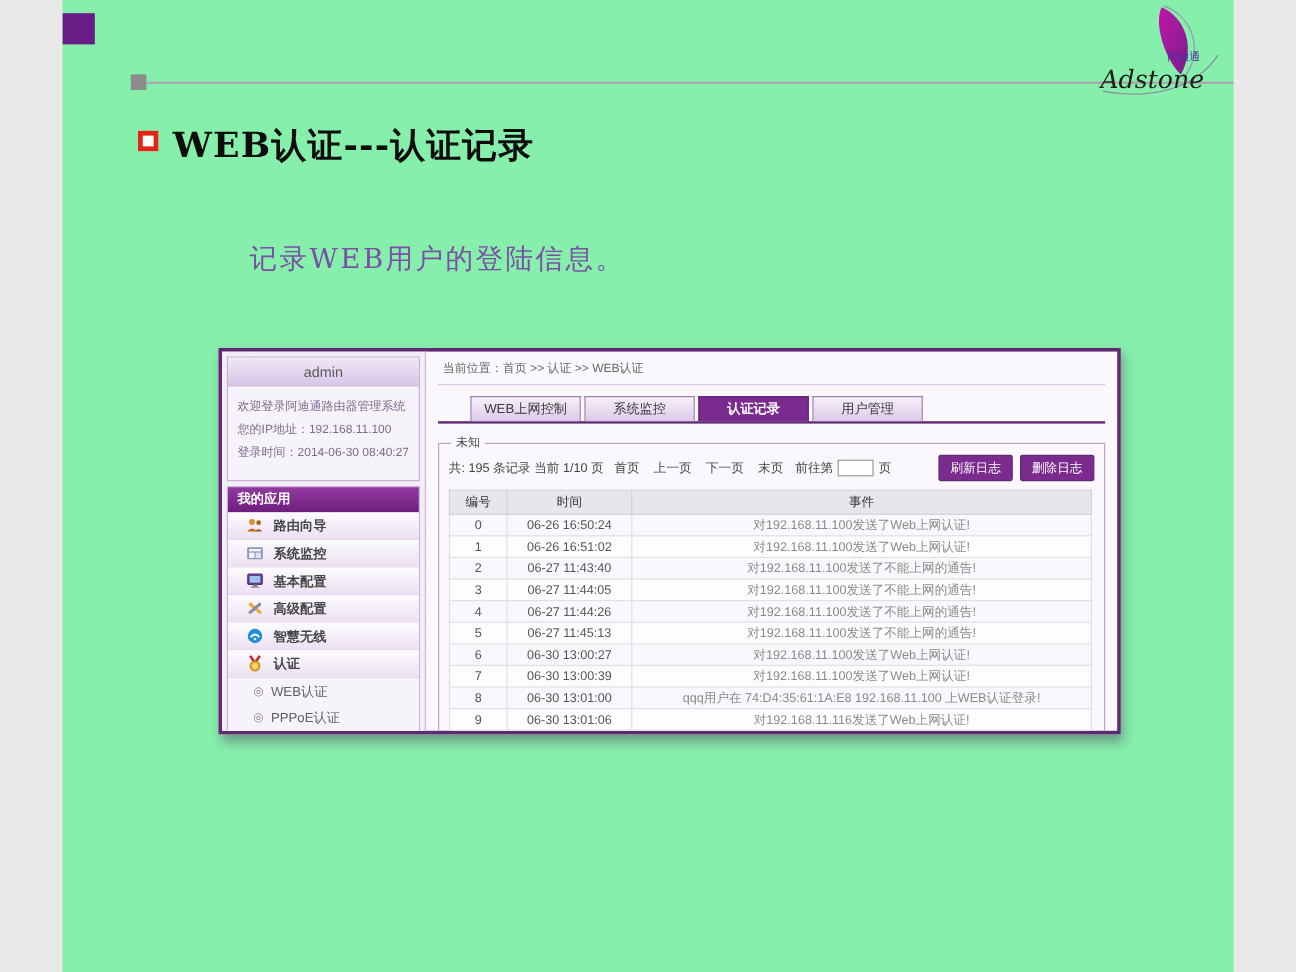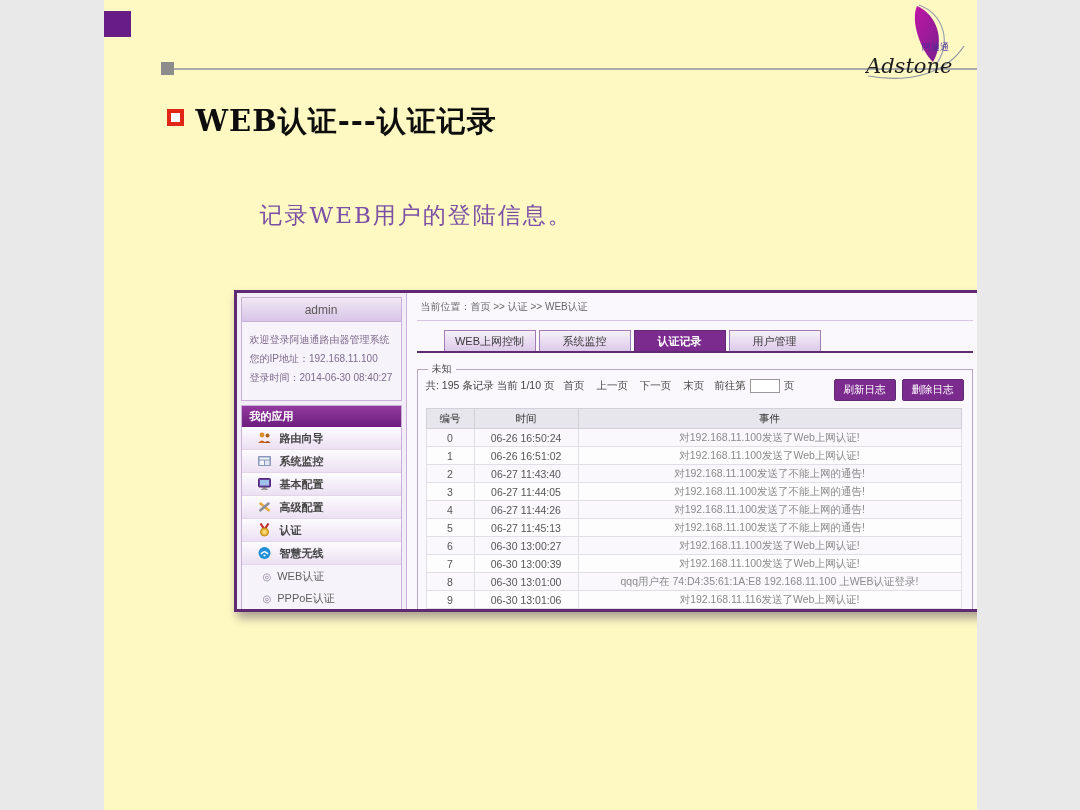--- a/index.html
+++ b/index.html
@@ -1,18 +1,18 @@
 <!DOCTYPE html>
 <html><head>
 <meta charset="utf-8">
 <style>
   * { margin:0; padding:0; box-sizing:border-box; }
   html,body { background:#e9e9e9; }
   #slide {
-    position:relative; width:873px; height:810px; background:#fef9c3;
+    position:relative; width:976px; height:810px; background:#86efac;
     font-family:"Liberation Sans", sans-serif; overflow:hidden; margin:0 auto;
   }
   
   .top-square { position:absolute; left:0; top:11px; width:27px; height:26px; background:#671d85; }
   .rule-square { position:absolute; left:57px; top:62px; width:13px; height:13px; background:#8c8c8c; }
   .rule-line { position:absolute; left:70px; top:68px; right:0; height:2px; background:#aaaaaa; }
   .logo { position:absolute; right:8px; top:4px; width:104px; height:78px; }
   .title-row { position:absolute; left:63px; top:102px; display:flex; align-items:flex-start; }
   .title-bullet { width:17px; height:17px; border:4px solid #e02717; background:#fff; margin-top:7px; }
   .slide-title {
@@ -56,21 +56,21 @@
   .crumb { font-size:10px; color:#666; padding:4px 4px 6px; border-bottom:1px solid #d9c6e6; }
   .tabs { display:flex; gap:3px; margin-top:9px; border-bottom:2px solid #5f2a72;padding-left:27px; }
   .tab {
     min-width:92px; height:21px; line-height:21px; text-align:center; padding:0 8px;
     font-size:11px; color:#3a3a3a; border:1px solid #a37bb5; border-bottom:none; cursor:pointer;
     background:linear-gradient(180deg,#f6f0f9,#ddc9e9);
   }
   .tab.active { background:#7b2a8e; color:#fff; border-color:#5f2a72; font-weight:bold; }
   fieldset.panel { margin-top:9px; border:1px solid #b9a5c8; padding:2px 8px 0; height:272px; background:transparent; }
   fieldset.panel legend { font-size:10px; color:#4a4a4a; padding:0 4px; margin-left:2px; }
-  .pagerow { display:flex; align-items:flex-start; font-size:10.5px; color:#444; margin:1px 0 7px; }
+  .pagerow { display:flex; align-items:center; font-size:10.5px; color:#444; margin:1px 0 7px; }
   .pagerow .links span { margin-left:9px; cursor:pointer; }
   .goto-label { margin-left:10px; }
   .goto-input { width:30px; height:14px; border:1px solid #999; background:#fff; margin:0 4px; font-size:10px; }
   .spacer { flex:1; }
   .btn {
     background:#7b2a8e; color:#fff; border:1px solid #5f2a72; border-radius:2px;
     font-size:10.5px; padding:3px 9px; margin-left:6px; cursor:pointer;
     font-family:Liberation Mono, monospace;
   }
   table.log { width:calc(100% - 2px); border-collapse:collapse; font-size:10.5px; }
@@ -156,33 +156,33 @@
         </div>
         <div class="menu-item">
           <svg width="15" height="14">
             <rect x="1" y="5.6" width="13" height="2.6" rx="1.2" transform="rotate(40 7.5 7)" fill="#e8a93c"></rect>
             <rect x="1" y="5.6" width="13" height="2.6" rx="1.2" transform="rotate(-40 7.5 7)" fill="#8a8f9a"></rect>
           </svg>
           <span>高级配置</span>
         </div>
         <div class="menu-item">
           <svg width="15" height="14">
+            <circle cx="7.5" cy="7" r="6" fill="#1f8fd6"></circle>
+            <path d="M4 8 Q7.5 3.5 11 8" stroke="#fff" stroke-width="1.6" fill="none"></path>
+            <circle cx="7.5" cy="9.5" r="1.1" fill="#fff"></circle>
+          </svg>
+          <span>智慧无线</span>
+        </div>
+        <div class="menu-item">
+          <svg width="15" height="14">
             <path d="M3.5 0.5 L7.5 6.5 L11.5 0.5" fill="none" stroke="#c23030" stroke-width="2.2"></path>
             <circle cx="7.5" cy="9" r="4" fill="#e8b430" stroke="#c08a18"></circle>
             <circle cx="7.5" cy="9" r="2.2" fill="#f6d878"></circle>
           </svg>
           <span>认证</span>
-        </div>
-        <div class="menu-item">
-          <svg width="15" height="14">
-            <circle cx="7.5" cy="7" r="6" fill="#1f8fd6"></circle>
-            <path d="M4 8 Q7.5 3.5 11 8" stroke="#fff" stroke-width="1.6" fill="none"></path>
-            <circle cx="7.5" cy="9.5" r="1.1" fill="#fff"></circle>
-          </svg>
-          <span>智慧无线</span>
         </div>
 
         <div class="menu-sub">
           <span class="bullet">◎</span>
           <span>WEB认证</span>
         </div>
         <div class="menu-sub">
           <span class="bullet">◎</span>
           <span>PPPoE认证</span>
         </div>

